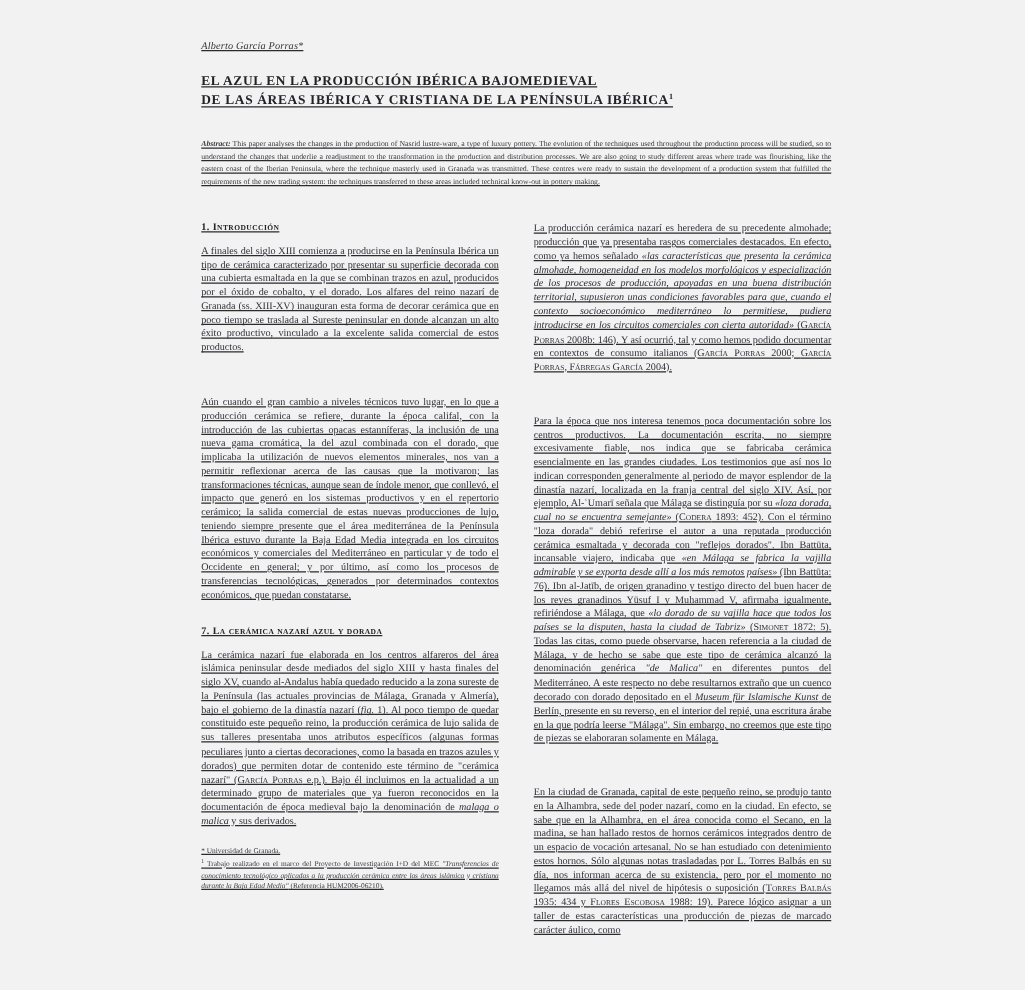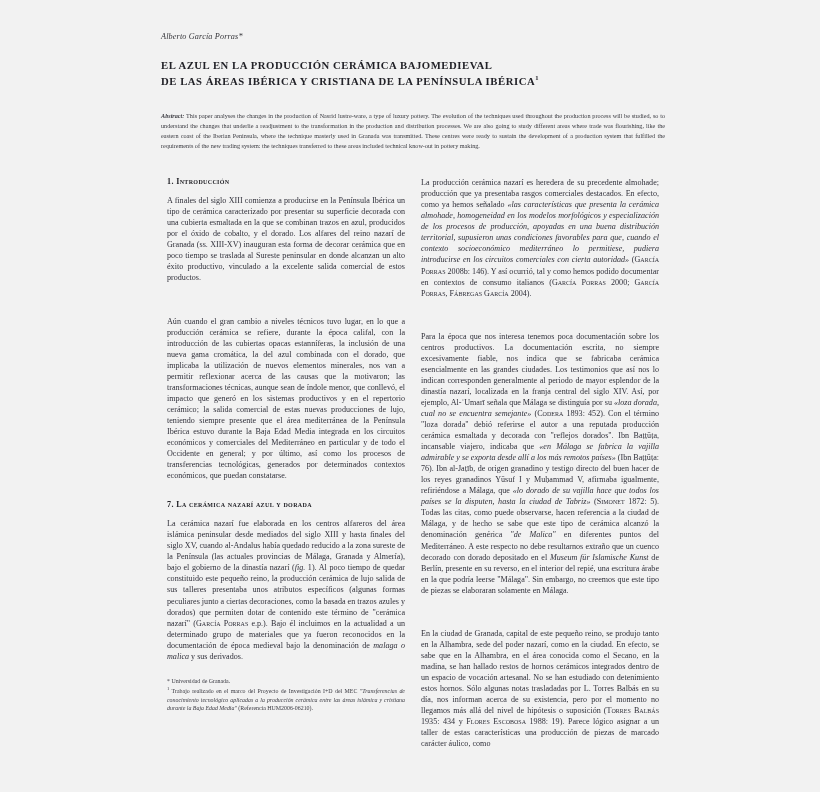--- a/index.html
+++ b/index.html
@@ -14,20 +14,21 @@
     background: #f2f2f2;
     overflow: hidden;
     font-family: "Liberation Serif", "DejaVu Serif", serif;
     color: #2b2b2b;
   }
   .content {
     position: absolute;
     left: 161px;
     top: 32px;
     width: 504px;
+    text-decoration: underline;
   }
   .author {
     font-style: italic;
     font-size: 8.2px;
     letter-spacing: 0.15px;
     color: #35353a;
     margin-bottom: 17px;
   }
   .title {
     font-size: 10.7px;
@@ -42,23 +43,22 @@
   .abstract {
     font-size: 6.2px;
     line-height: 1.62;
     text-align: justify;
     color: #3a3a40;
     margin-bottom: 26px;
   }
   .abstract .lead { font-style: italic; font-weight: bold; }
   .columns {
     display: flex;
-    gap: 16px;
+    gap: 28px;
     align-items: flex-start;
-    justify-content: center;
   }
   .col { width: 238px; }
   h2.sec {
     font-size: 8.1px;
     font-weight: bold;
     font-variant: small-caps;
     letter-spacing: 0.35px;
     margin: 0 0 9px 0;
     color: #232328;
   }
@@ -88,21 +88,21 @@
 </style>
 </head>
 <body>
 
 <div class="page">
   <div class="content">
 
     <div class="author">Alberto García Porras*</div>
 
     <div class="title">
-      <span class="ln">EL AZUL EN LA PRODUCCIÓN CERÁMICA BAJOMEDIEVAL</span>
+      <span class="ln">EL AZUL EN LA PRODUCCIÓN IBÉRICA BAJOMEDIEVAL</span>
       <span class="ln"><span>DE LAS ÁREAS IBÉRICA Y CRISTIANA DE LA PENÍNSULA IBÉRICA</span><sup>1</sup></span>
     </div>
 
     <div class="abstract">
       <span class="lead">Abstract:</span><span> This paper analyses the changes in the production of Nasrid lustre-ware, a type of luxury pottery. The evolution of the techniques used throughout the production process will be studied, so to understand the changes that underlie a readjustment to the transformation in the production and distribution processes. We are also going to study different areas where trade was flourishing, like the eastern coast of the Iberian Peninsula, where the technique masterly used in Granada was transmitted. These centres were ready to sustain the development of a production system that fulfilled the requirements of the new trading system: the techniques transferred to these areas included technical know-out in pottery making.</span>
     </div>
 
     <div class="columns">
 
       <div class="col">

